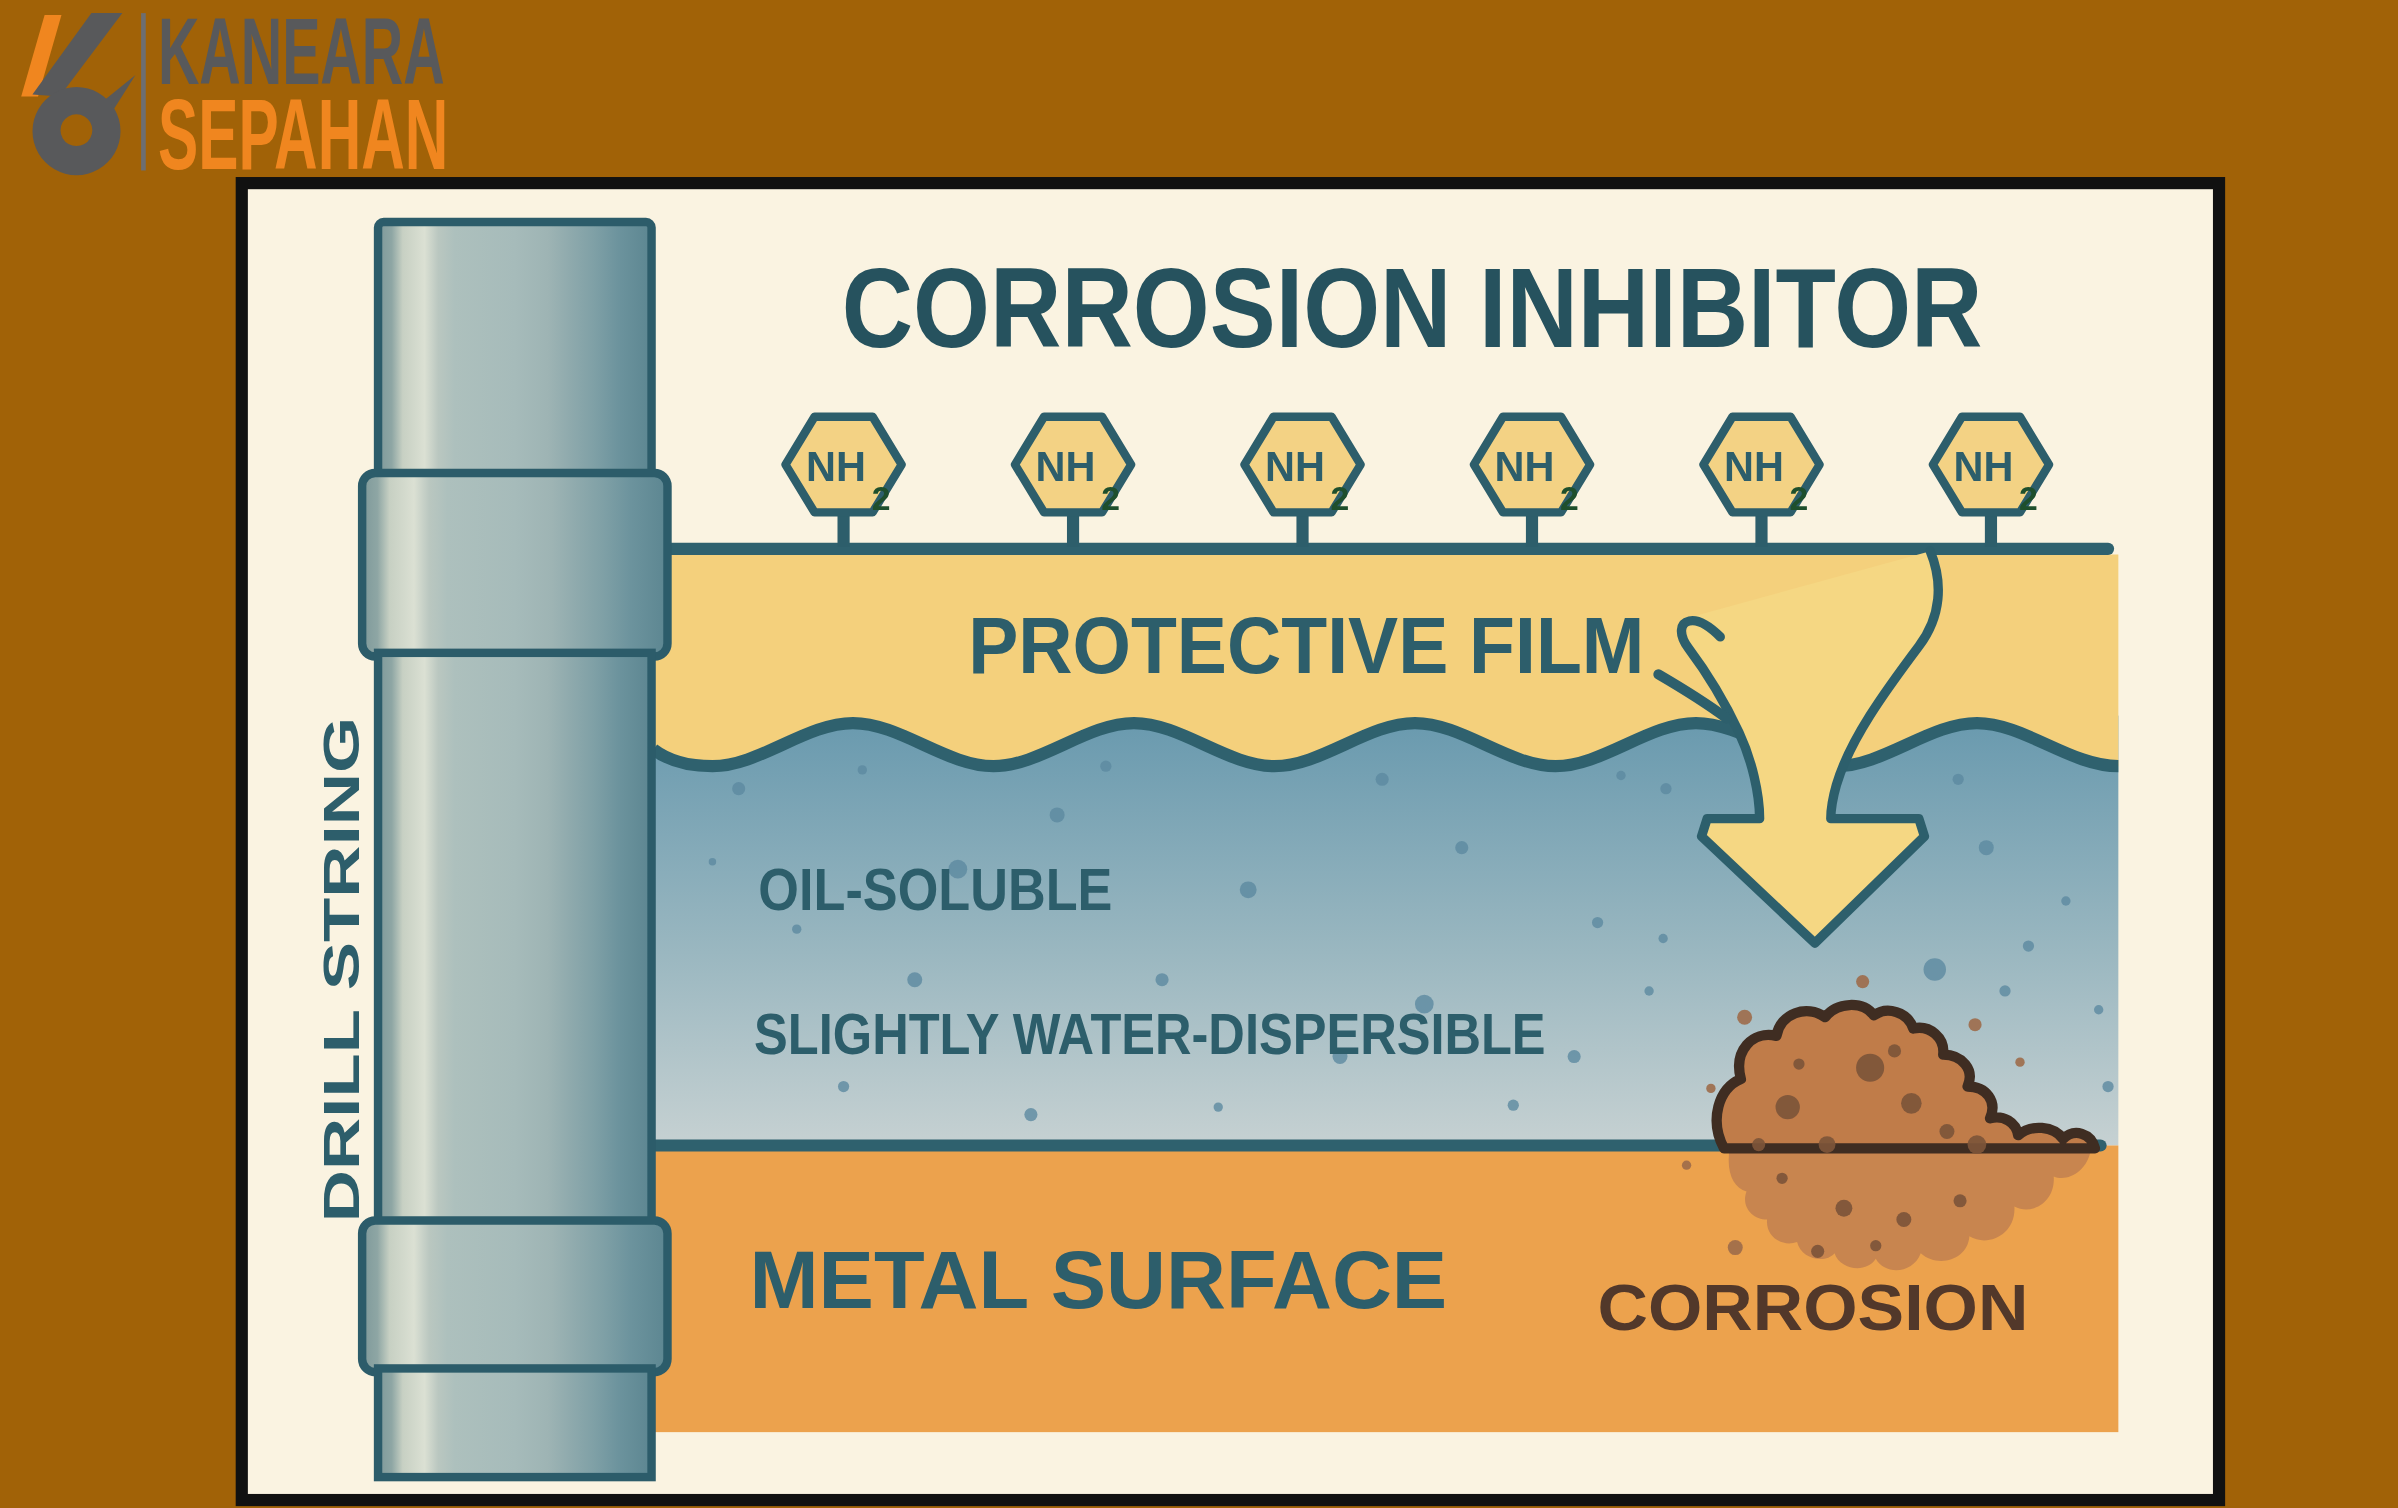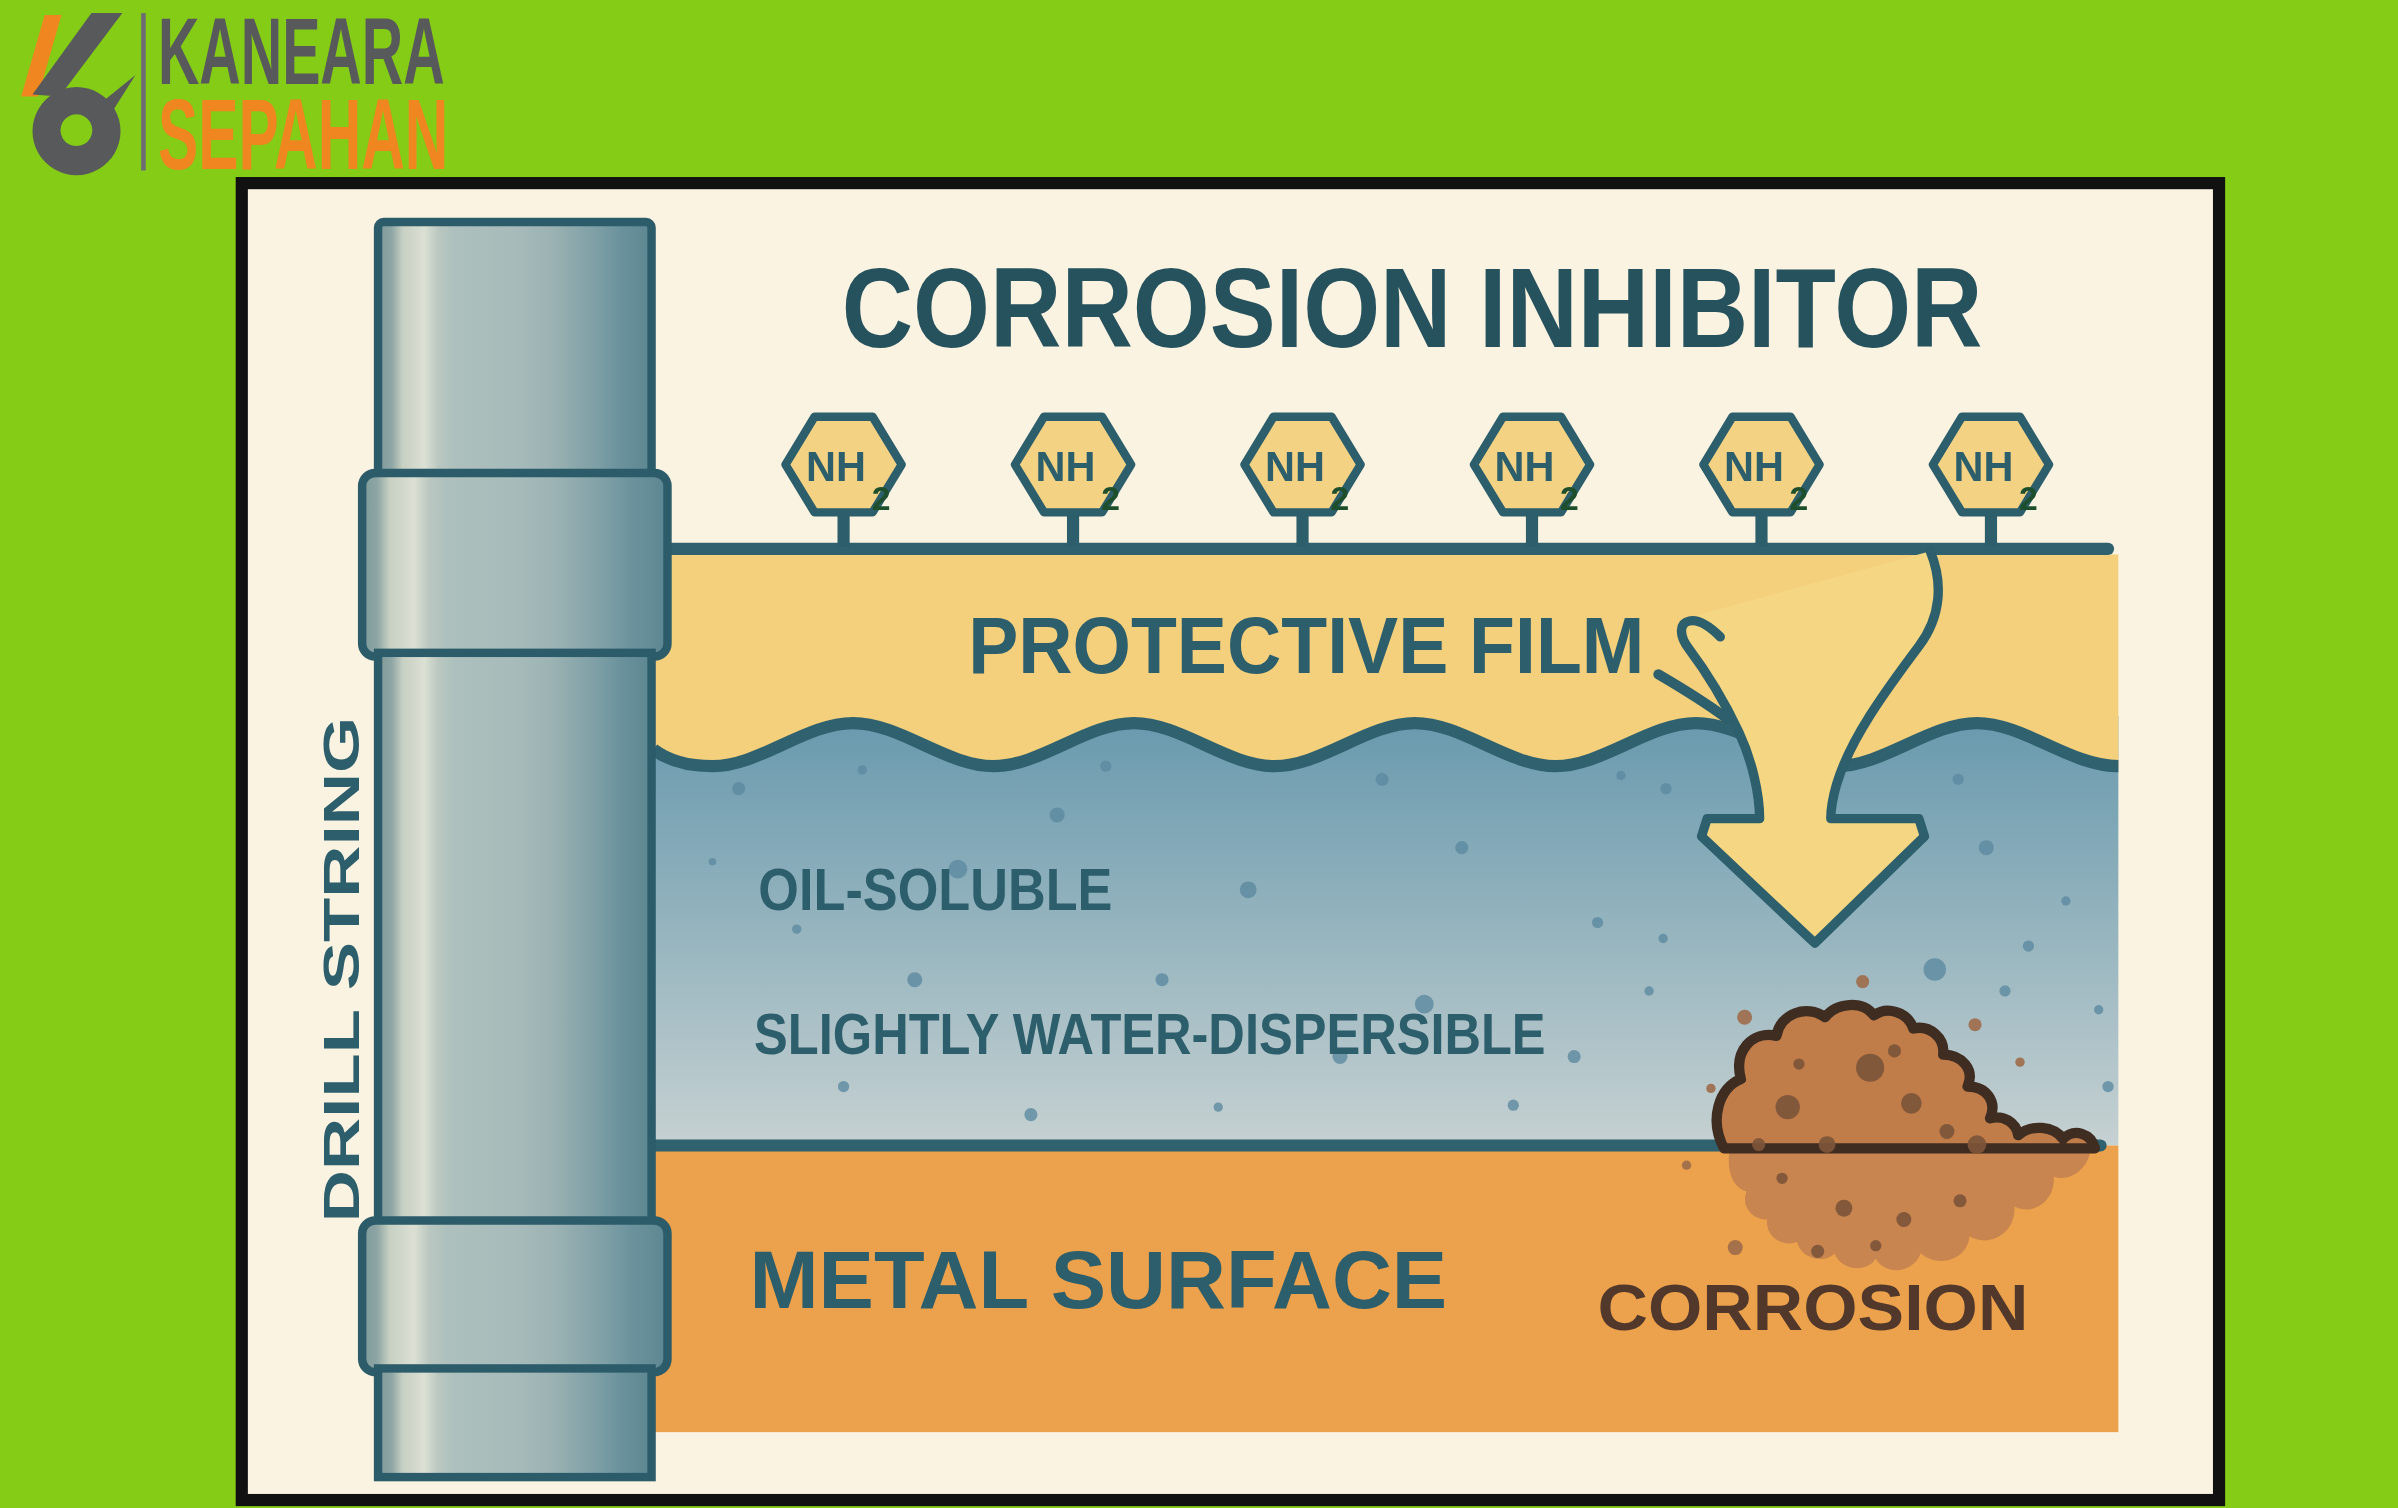--- a/index.html
+++ b/index.html
@@ -1,17 +1,17 @@
 <!DOCTYPE html>
 <html style="font-size:15px"><head>
 <meta charset="utf-8">
 <style>
   html,body{margin:0;padding:0;background:#ffffff;}
   body{font-family:"Liberation Sans", sans-serif;}
-  .stage{position:relative;width:2399px;height:1508px;background:#84cc16;overflow:hidden;}
+  .stage{position:relative;width:2399px;height:1508px;background:#a16207;overflow:hidden;}
   svg text{font-family:"Liberation Sans", sans-serif;font-weight:bold;}
 </style>
 </head>
 <body>
 
 <div class="stage">
 <svg width="2399" height="1508" viewBox="0 0 2560 1610">
   <defs>
     <linearGradient id="pipeGrad" x1="0" y1="0" x2="1" y2="0">
       <stop offset="0" stop-color="#7e999a"></stop>

